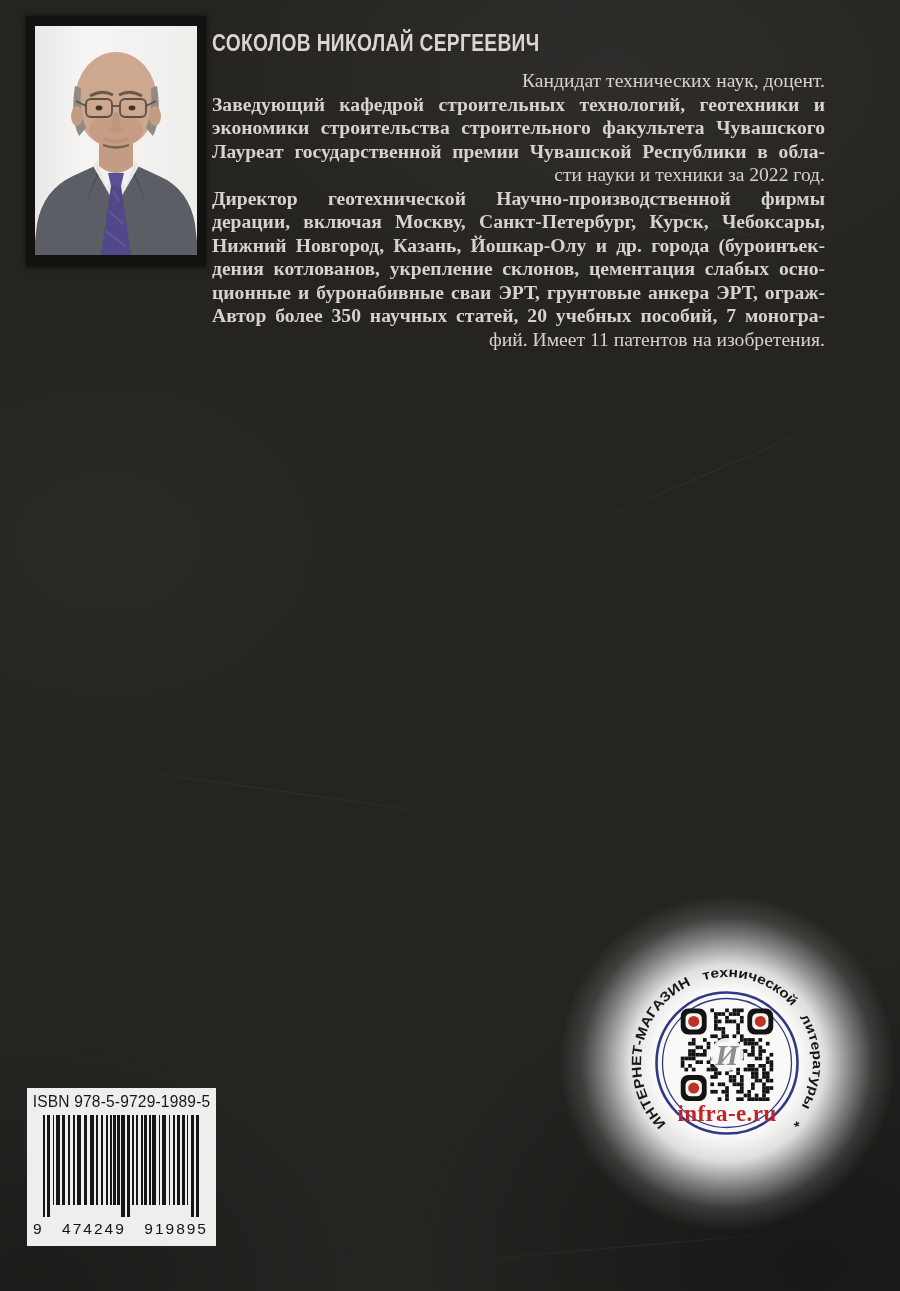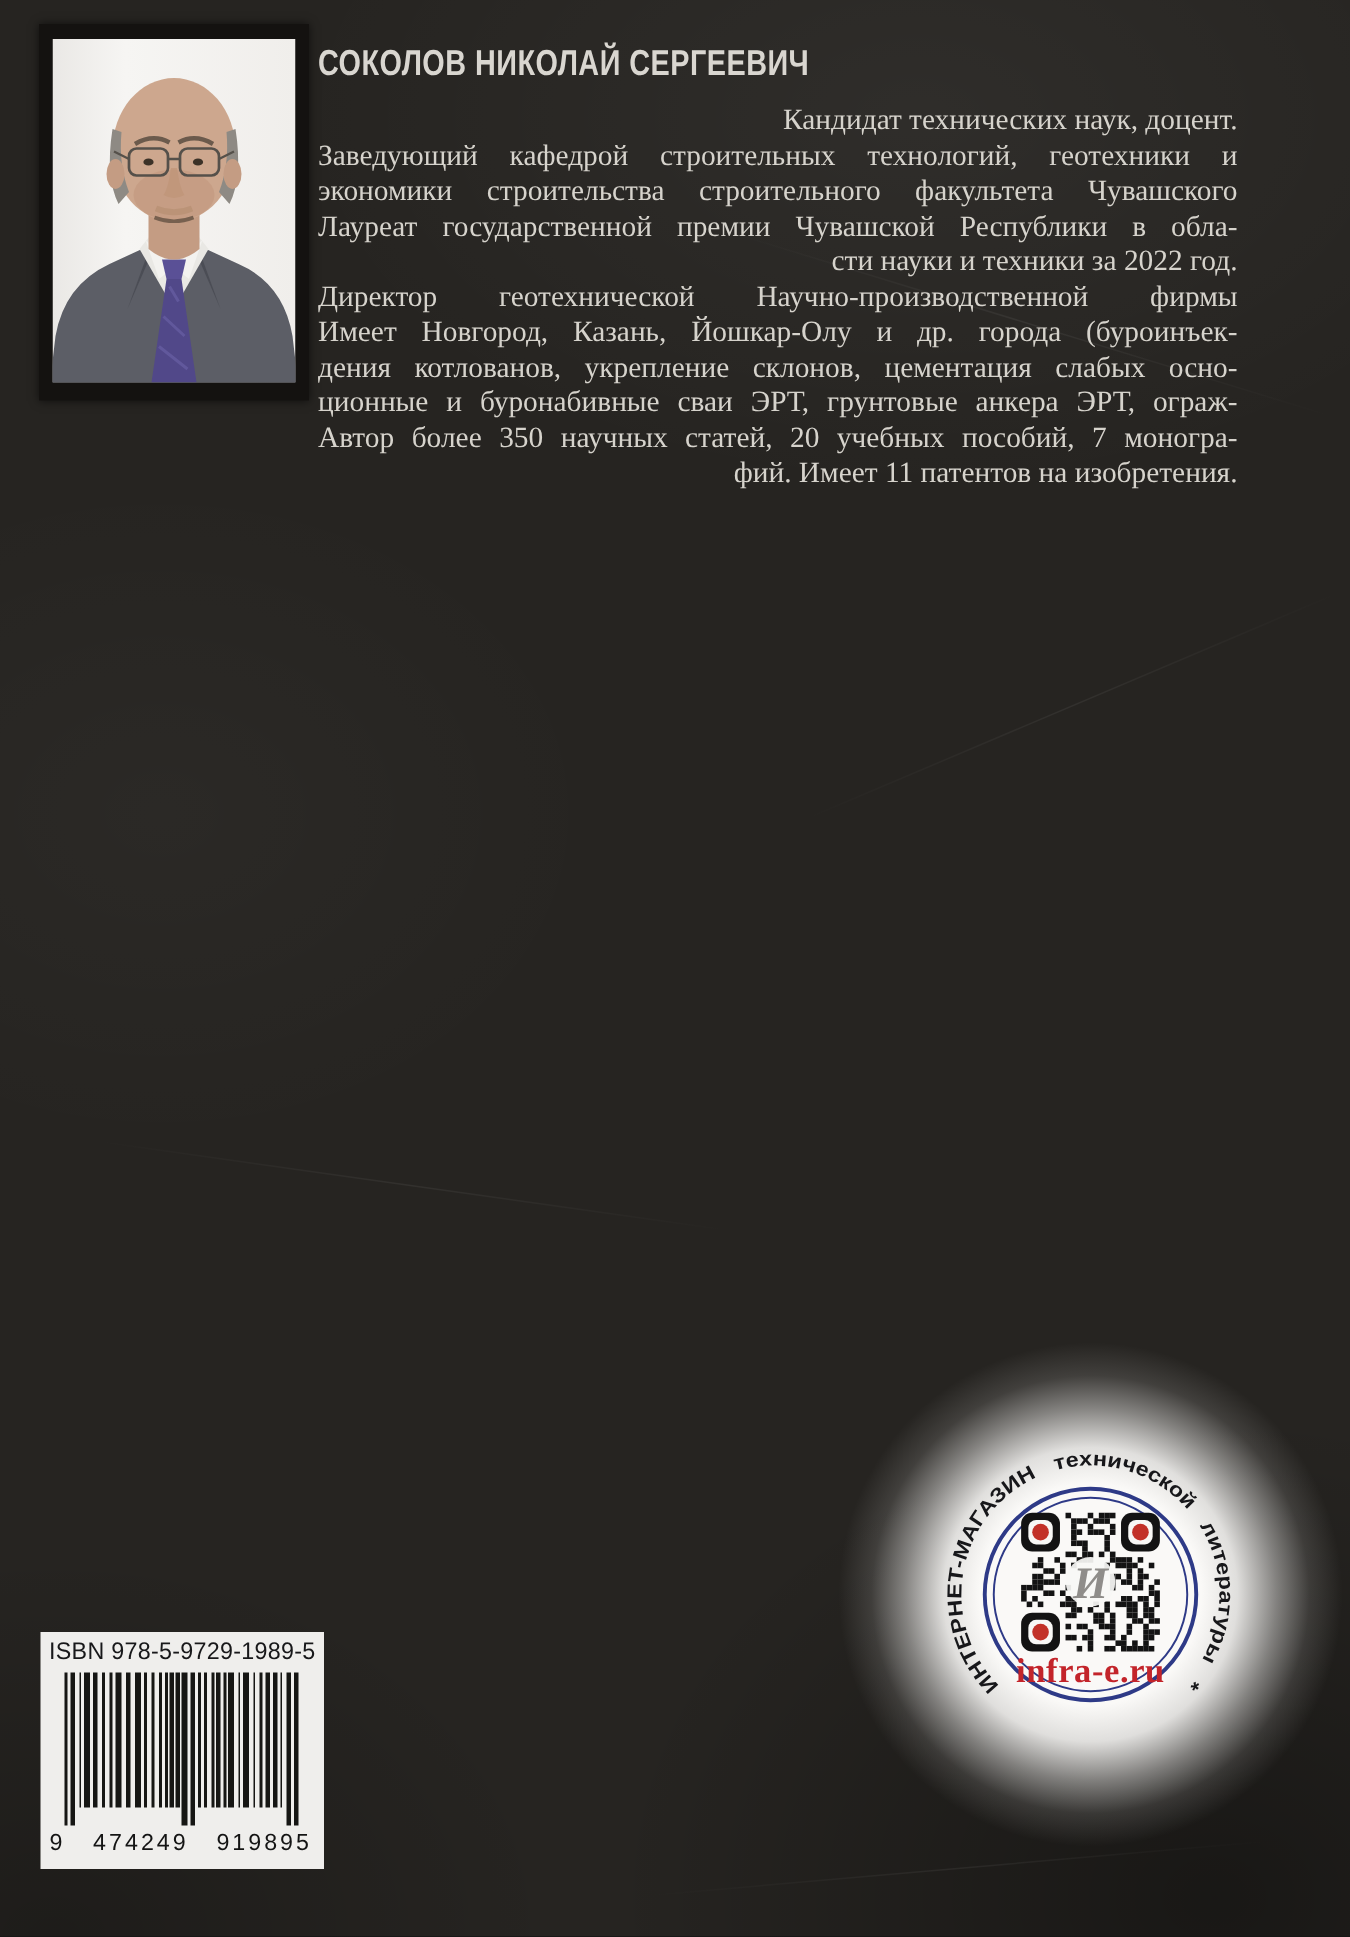--- a/index.html
+++ b/index.html
@@ -25,21 +25,21 @@
   .title{
     position:absolute;left:212px;top:29px;margin:0;
     font-family:"Liberation Sans", sans-serif;font-weight:700;font-size:24px;
     color:#d9d6d0;letter-spacing:0.4px;white-space:nowrap;
     transform:scaleX(0.80);transform-origin:left top;
   }
 
   .bio{position:absolute;left:212px;top:69px;width:613px;color:#d6d3cc;
        font-size:19.6px;line-height:23.5px;}
   .bio-line{text-align:right;}
-  .bio-line.just{text-align:justify;text-align-last:justify;}
+  .bio-line.just{text-align:justify;text-align-last:justify;font-weight:bold;}
 
   .isbn-box{position:absolute;left:27px;top:1088px;width:189px;height:158px;background:#efeeec;}
   .isbn-label{margin-top:5px;text-align:center;font-family:"Liberation Sans", sans-serif;
               font-size:16px;color:#18181a;letter-spacing:0.2px;white-space:nowrap;transform:scaleX(0.97);transform-origin:center top;}
   .barcode{position:absolute;left:16px;top:27px;right:6px;height:104px;font-size:0;white-space:nowrap;}
   .bar{display:inline-block;vertical-align:top;height:90px;background:#161614;}
   .bar.guard{height:102px;}
   .digits{position:absolute;left:6px;right:8px;bottom:8px;display:flex;justify-content:space-between;
           font-family:"Liberation Sans", sans-serif;font-size:15.5px;color:#141414;letter-spacing:2px;}
 
@@ -104,21 +104,22 @@
 
   <h1 class="title">СОКОЛОВ НИКОЛАЙ СЕРГЕЕВИЧ</h1>
 
   <div class="bio">
       <div class="bio-line">Кандидат технических наук, доцент.</div>
       <div class="bio-line just">Заведующий кафедрой строительных технологий, геотехники и</div>
       <div class="bio-line just">экономики строительства строительного факультета Чувашского</div>
       <div class="bio-line just">Лауреат государственной премии Чувашской Республики в обла-</div>
       <div class="bio-line">сти науки и техники за 2022 год.</div>
       <div class="bio-line just">Директор геотехнической Научно-производственной фирмы</div>
-      <div class="bio-line just">Имеет Новгород, Казань, Йошкар-Олу и др. города (буроинъек-</div>
+      <div class="bio-line just">дерации, включая Москву, Санкт-Петербург, Курск, Чебоксары,</div>
+      <div class="bio-line just">Нижний Новгород, Казань, Йошкар-Олу и др. города (буроинъек-</div>
       <div class="bio-line just">дения котлованов, укрепление склонов, цементация слабых осно-</div>
       <div class="bio-line just">ционные и буронабивные сваи ЭРТ, грунтовые анкера ЭРТ, ограж-</div>
       <div class="bio-line just">Автор более 350 научных статей, 20 учебных пособий, 7 моногра-</div>
       <div class="bio-line">фий. Имеет 11 патентов на изобретения.</div>
     </div>
 
   <div class="isbn-box">
     <div class="isbn-label">ISBN 978-5-9729-1989-5</div>
     <div class="barcode"><div class="bar guard" style="width: 2.30097px; margin-right: 1.53398px;"></div><div class="bar guard" style="width: 3.06796px; margin-right: 3.06796px;"></div><div class="bar" style="width: 1.53398px; margin-right: 1.53398px;"></div><div class="bar" style="width: 3.83495px; margin-right: 2.30097px;"></div><div class="bar" style="width: 3.06796px; margin-right: 3.06796px;"></div><div class="bar" style="width: 1.53398px; margin-right: 3.06796px;"></div><div class="bar" style="width: 2.30097px; margin-right: 2.30097px;"></div><div class="bar" style="width: 3.83495px; margin-right: 2.30097px;"></div><div class="bar" style="width: 3.06796px; margin-right: 3.06796px;"></div><div class="bar" style="width: 4.60194px; margin-right: 1.53398px;"></div><div class="bar" style="width: 2.30097px; margin-right: 3.06796px;"></div><div class="bar" style="width: 2.30097px; margin-right: 2.30097px;"></div><div class="bar" style="width: 2.30097px; margin-right: 1.53398px;"></div><div class="bar" style="width: 2.30097px; margin-right: 1.53398px;"></div><div class="bar" style="width: 2.30097px; margin-right: 1.53398px;"></div><div class="bar" style="width: 2.30097px; margin-right: 1.53398px;"></div><div class="bar guard" style="width: 3.83495px; margin-right: 2.30097px;"></div><div class="bar guard" style="width: 2.30097px; margin-right: 2.30097px;"></div><div class="bar" style="width: 2.30097px; margin-right: 1.53398px;"></div><div class="bar" style="width: 2.30097px; margin-right: 3.06796px;"></div><div class="bar" style="width: 1.53398px; margin-right: 1.53398px;"></div><div class="bar" style="width: 3.06796px; margin-right: 2.30097px;"></div><div class="bar" style="width: 1.53398px; margin-right: 1.53398px;"></div><div class="bar" style="width: 3.83495px; margin-right: 2.30097px;"></div><div class="bar" style="width: 1.53398px; margin-right: 2.30097px;"></div><div class="bar" style="width: 3.06796px; margin-right: 3.06796px;"></div><div class="bar" style="width: 1.53398px; margin-right: 3.06796px;"></div><div class="bar" style="width: 2.30097px; margin-right: 1.53398px;"></div><div class="bar" style="width: 3.06796px; margin-right: 1.53398px;"></div><div class="bar" style="width: 3.83495px; margin-right: 1.53398px;"></div><div class="bar" style="width: 1.53398px; margin-right: 2.30097px;"></div><div class="bar guard" style="width: 3.06796px; margin-right: 2.30097px;"></div><div class="bar guard" style="width: 3.06796px; margin-right: 1.53398px;"></div></div>
     <div class="digits">

